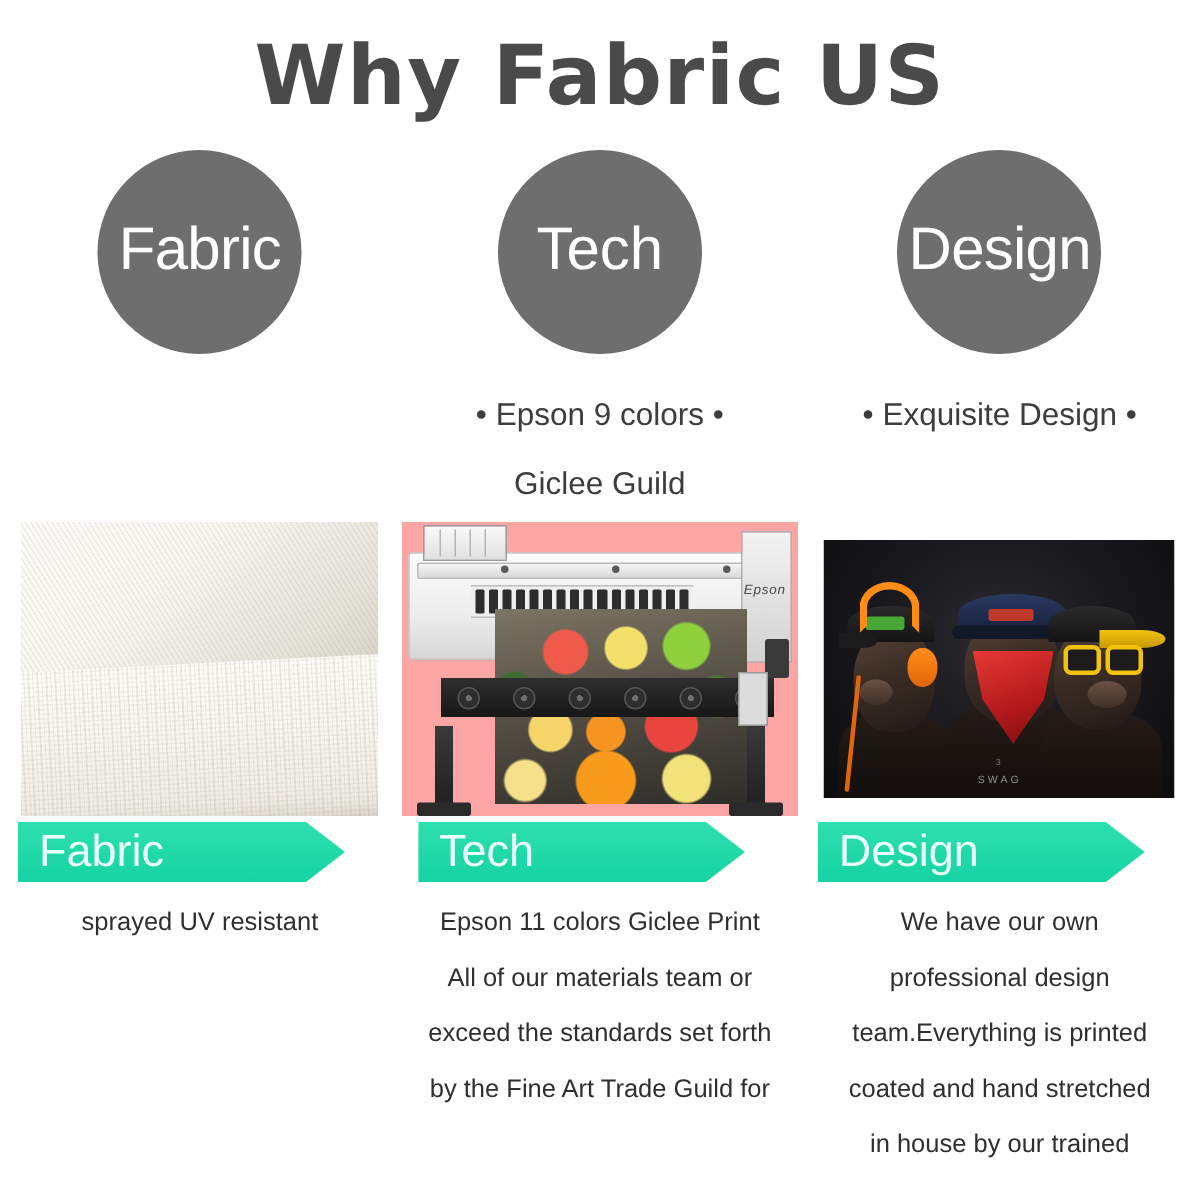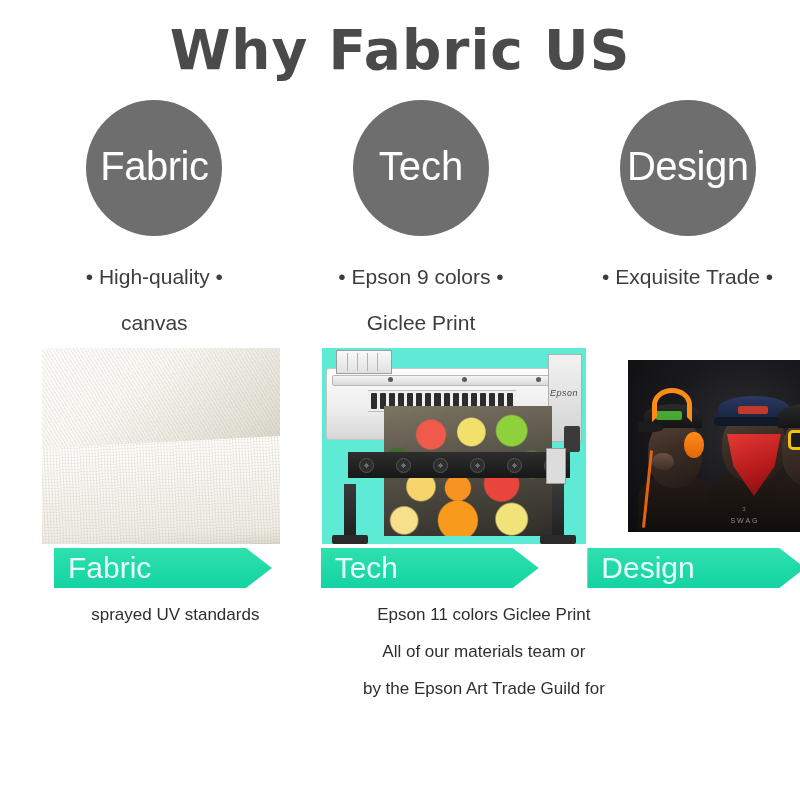--- a/index.html
+++ b/index.html
@@ -35,21 +35,20 @@
   
   .columns {
     display: flex;
     width: 800px;
     box-sizing: border-box;
   }
   .col {
     width: 266.6px;
     position: relative;
     box-sizing: border-box;
-    margin-left: 42px;
   }
 
   
   .circle-wrap {
     height: 160px;
     display: flex;
     align-items: flex-start;
     justify-content: center;
     padding-top: 6px;
     box-sizing: border-box;
@@ -140,21 +139,21 @@
   }
   .canvas-fold::after{
     content:"";
     position:absolute; inset:0;
     background-image:
       repeating-linear-gradient(90deg, rgba(150,145,130,0.18) 0 1px, rgba(0,0,0,0) 1px 3px),
       repeating-linear-gradient(0deg,  rgba(150,145,130,0.09) 0 1px, rgba(0,0,0,0) 1px 3px);
   }
 
   
-  .printer { position:absolute; inset:0; background:#5eead4; }
+  .printer { position:absolute; inset:0; background:#fca5a5; }
   .pr-body{
     position:absolute; left:4px; right:4px; top:20px; height:70px;
     background:linear-gradient(180deg,#fdfdfd 0%,#ececec 60%,#d7d7d7 100%);
     border:1px solid #c6c6c6; border-radius:3px;
   }
   .pr-topbar{
     position:absolute; left:10px; right:10px; top:27px; height:9px;
     background:linear-gradient(180deg,#f5f5f5,#d9d9d9);
     border:1px solid #b9b9b9; border-radius:2px;
   }
@@ -312,46 +311,42 @@
 <h1 class="page-title">Why Fabric US</h1>
 
 <div class="columns">
 
   <div class="col">
     <div class="circle-wrap">
       <div class="circle">
         <span class="circle-label wide">Fabric</span>
       </div>
     </div>
-    <div class="headline">
-      <span class="ln">• High-quality •</span>
-      <span class="ln">canvas</span>
-    </div>
   </div>
 
   <div class="col">
     <div class="circle-wrap">
       <div class="circle">
         <span class="circle-label">Tech</span>
       </div>
     </div>
     <div class="headline">
       <span class="ln">• Epson 9 colors •</span>
-      <span class="ln">Giclee Print</span>
+      <span class="ln">Giclee Guild</span>
     </div>
   </div>
 
   <div class="col">
     <div class="circle-wrap">
       <div class="circle">
         <span class="circle-label wide">Design</span>
       </div>
     </div>
     <div class="headline">
-      <span class="ln">• Exquisite Trade •</span>
+      <span class="ln">• Exquisite Design •</span>
     </div>
   </div>
 
 </div>
 
 <div class="columns">
 
   <div class="col">
     <div class="photo">
       <div class="canvas-art"></div>
@@ -480,26 +475,36 @@
       <span class="banner-label">Design</span>
     </div>
   </div>
 
 </div>
 
 <div class="columns">
 
   <div class="col">
     <div class="body-copy">
-      <span class="ln">sprayed UV standards</span>
+      <span class="ln">sprayed UV resistant</span>
     </div>
   </div>
 
   <div class="col">
     <div class="body-copy">
       <span class="ln">Epson 11 colors  Giclee Print</span>
       <span class="ln">All of our materials team or</span>
-      <span class="ln">by the Epson Art Trade Guild for</span>
-    </div>
-  </div>
-
+      <span class="ln">exceed the standards set forth</span>
+      <span class="ln">by the Fine Art Trade Guild for</span>
+    </div>
+  </div>
+
+  <div class="col">
+    <div class="body-copy">
+      <span class="ln">We have our own</span>
+      <span class="ln">professional design</span>
+      <span class="ln">team.Everything is printed</span>
+      <span class="ln">coated and hand stretched</span>
+      <span class="ln">in house by our trained</span>
+    </div>
+  </div>
 
 </div>
 
 </body></html>

